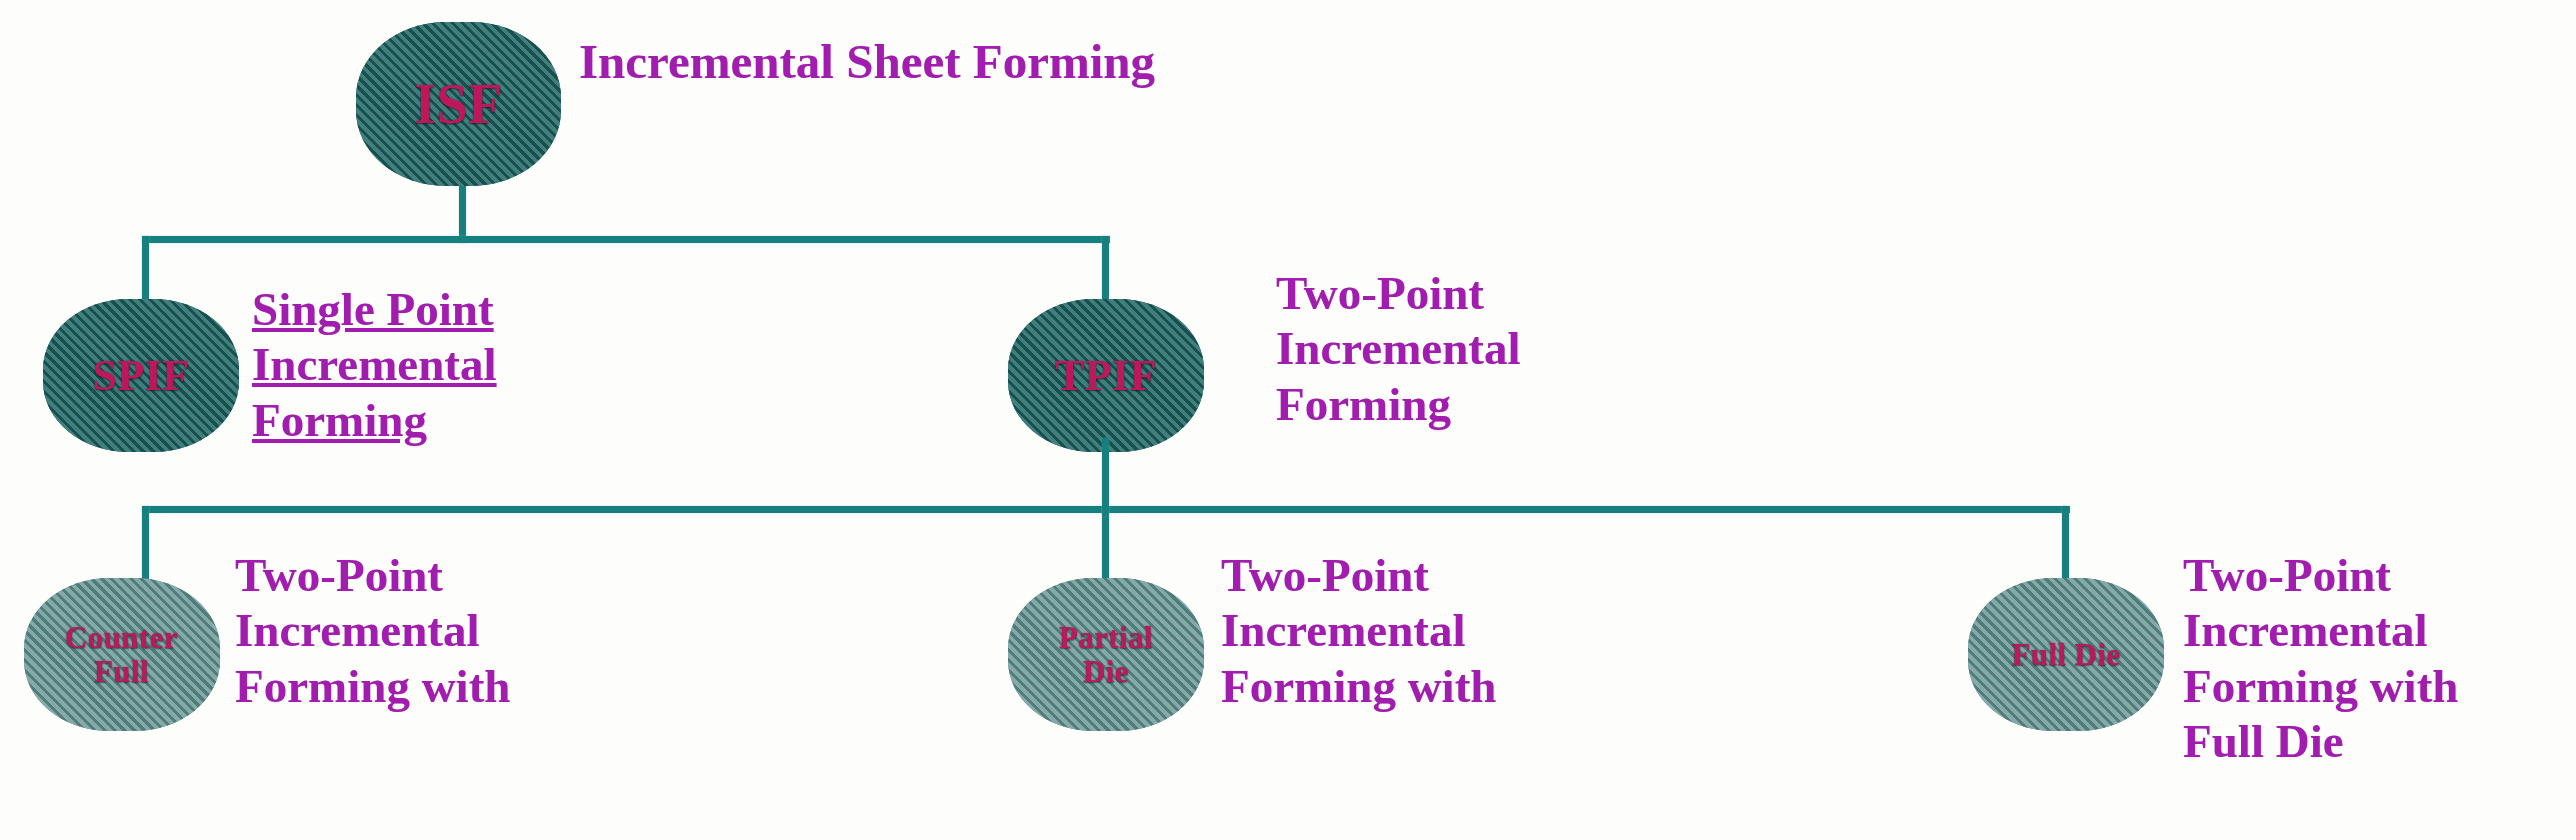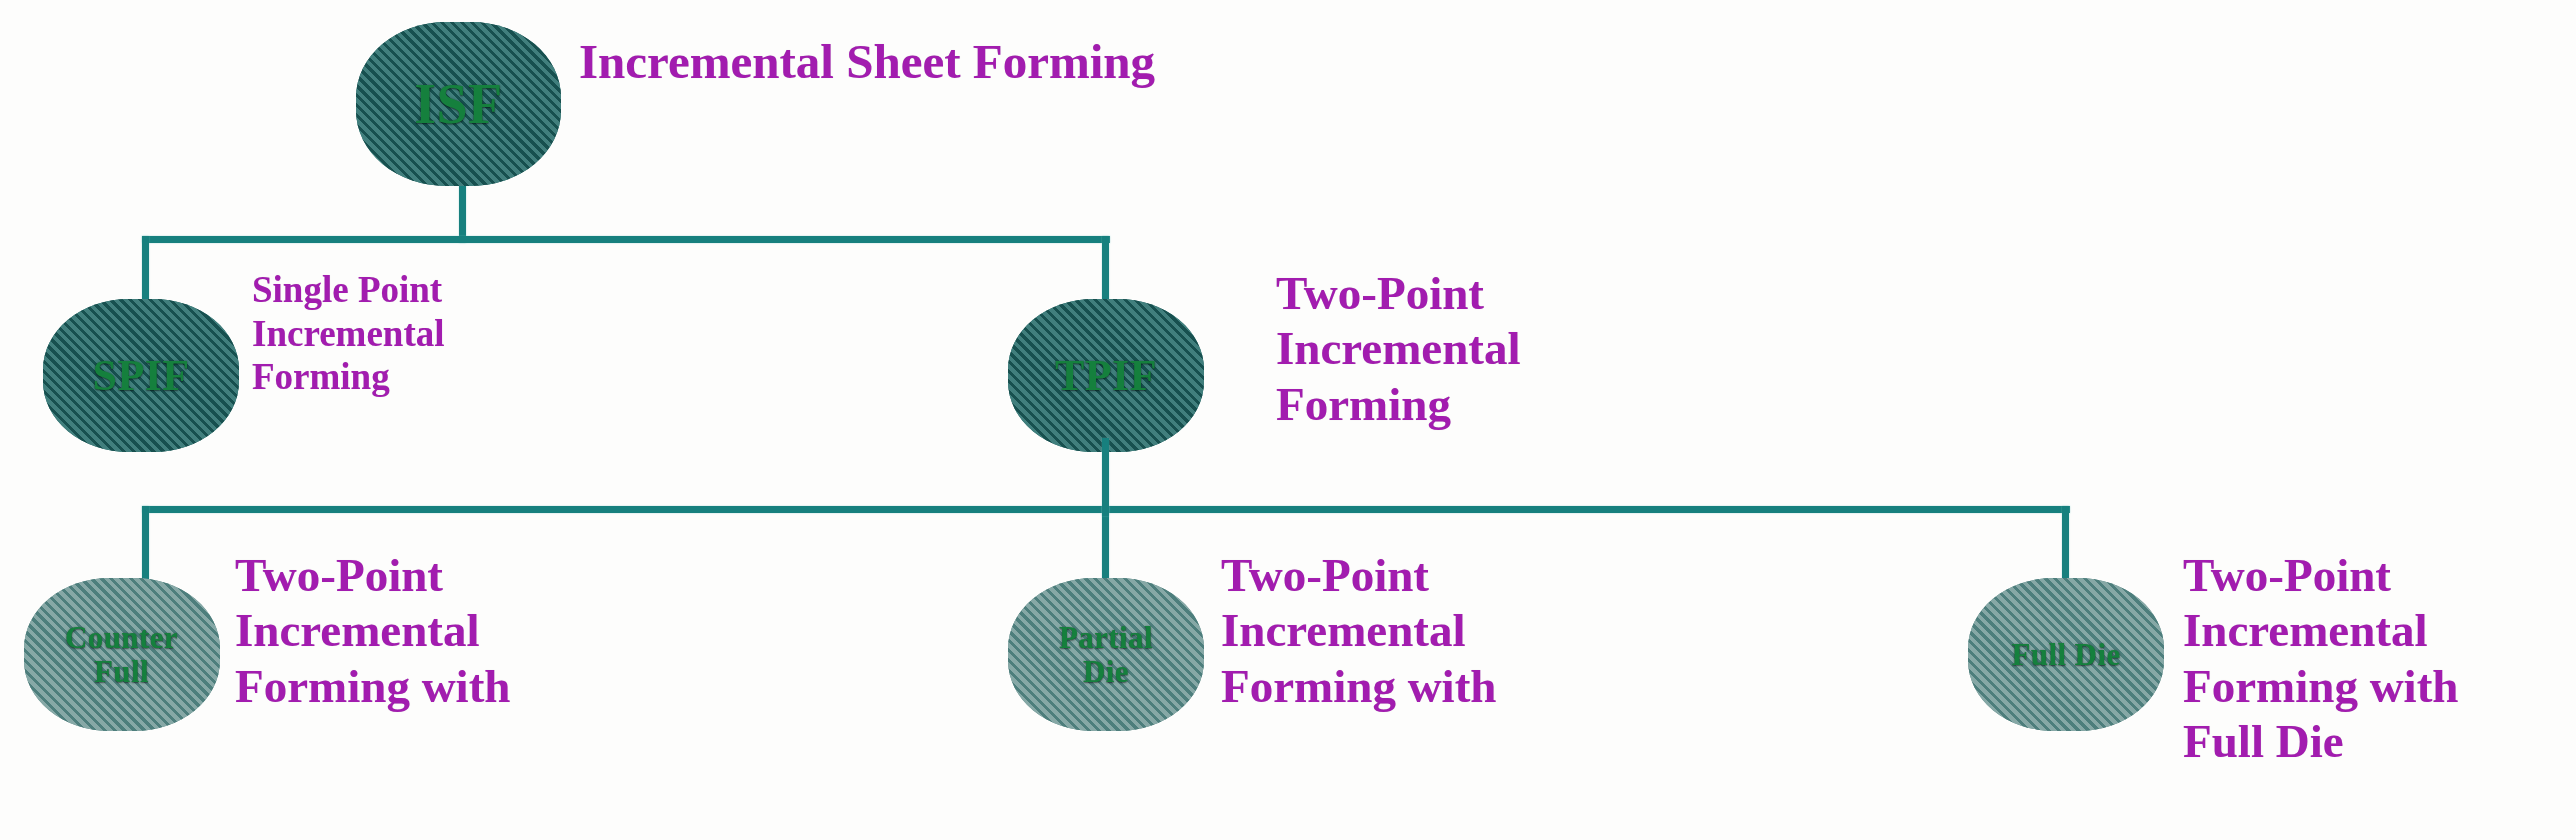--- a/index.html
+++ b/index.html
@@ -44,21 +44,21 @@
   }
   .node.light .hatch{
     background-color:#5b8886;
     background-image:repeating-linear-gradient(
         45deg,
         #4d7e7c 0px, #4d7e7c 3.1px,
         #86a8a6 3.1px, #86a8a6 7px);
   }
   .node .node-label{
     position:relative;z-index:2;
-    color:#15803d;
+    color:#be185d;
     font-weight:bold;
     letter-spacing:0.4px;
     line-height:1.08;
     text-shadow:0 0.8px 1.6px rgba(0,0,0,.45), 0 0 2.3px rgba(0,0,0,.30);
     padding:0 4.7px;
   }
 
   
   .caption{
     position:absolute;
@@ -96,21 +96,21 @@
     <span class="node-label" style="font-size:56px;">ISF</span>
   </div>
   <div class="caption" style="left:579px;top:33px;width:767px;font-size:49px;">
     <div>Incremental Sheet Forming</div>
   </div>
 
   <div class="node dark" style="left:43px;top:299px;width:196px;height:153px;">
     <span class="hatch"></span>
     <span class="node-label" style="font-size:44px;">SPIF</span>
   </div>
-  <div class="caption" style="left:252px;top:268px;width:329px;font-size:37px;">
+  <div class="caption" style="left:252px;top:282px;width:329px;font-size:47px;text-decoration:underline;">
     <div>Single Point</div>
     <div>Incremental</div>
     <div>Forming</div>
   </div>
 
   <div class="node dark" style="left:1008px;top:299px;width:196px;height:153px;">
     <span class="hatch"></span>
     <span class="node-label" style="font-size:44px;">TPIF</span>
   </div>
   <div class="caption" style="left:1276px;top:266px;width:407px;font-size:47px;">

